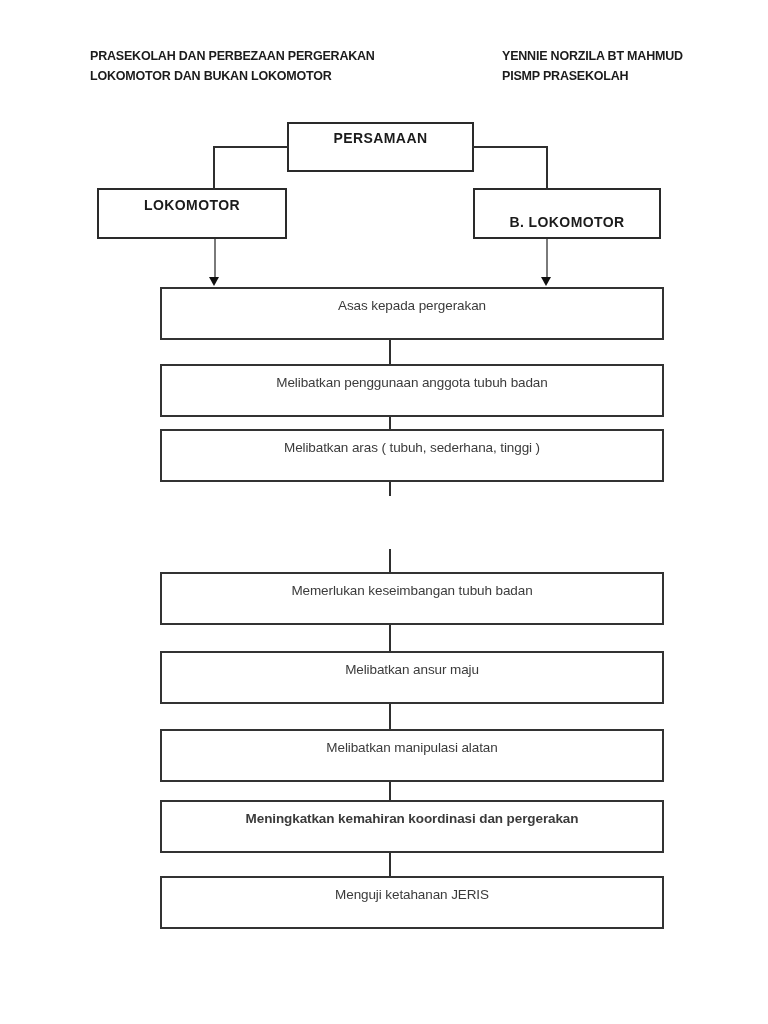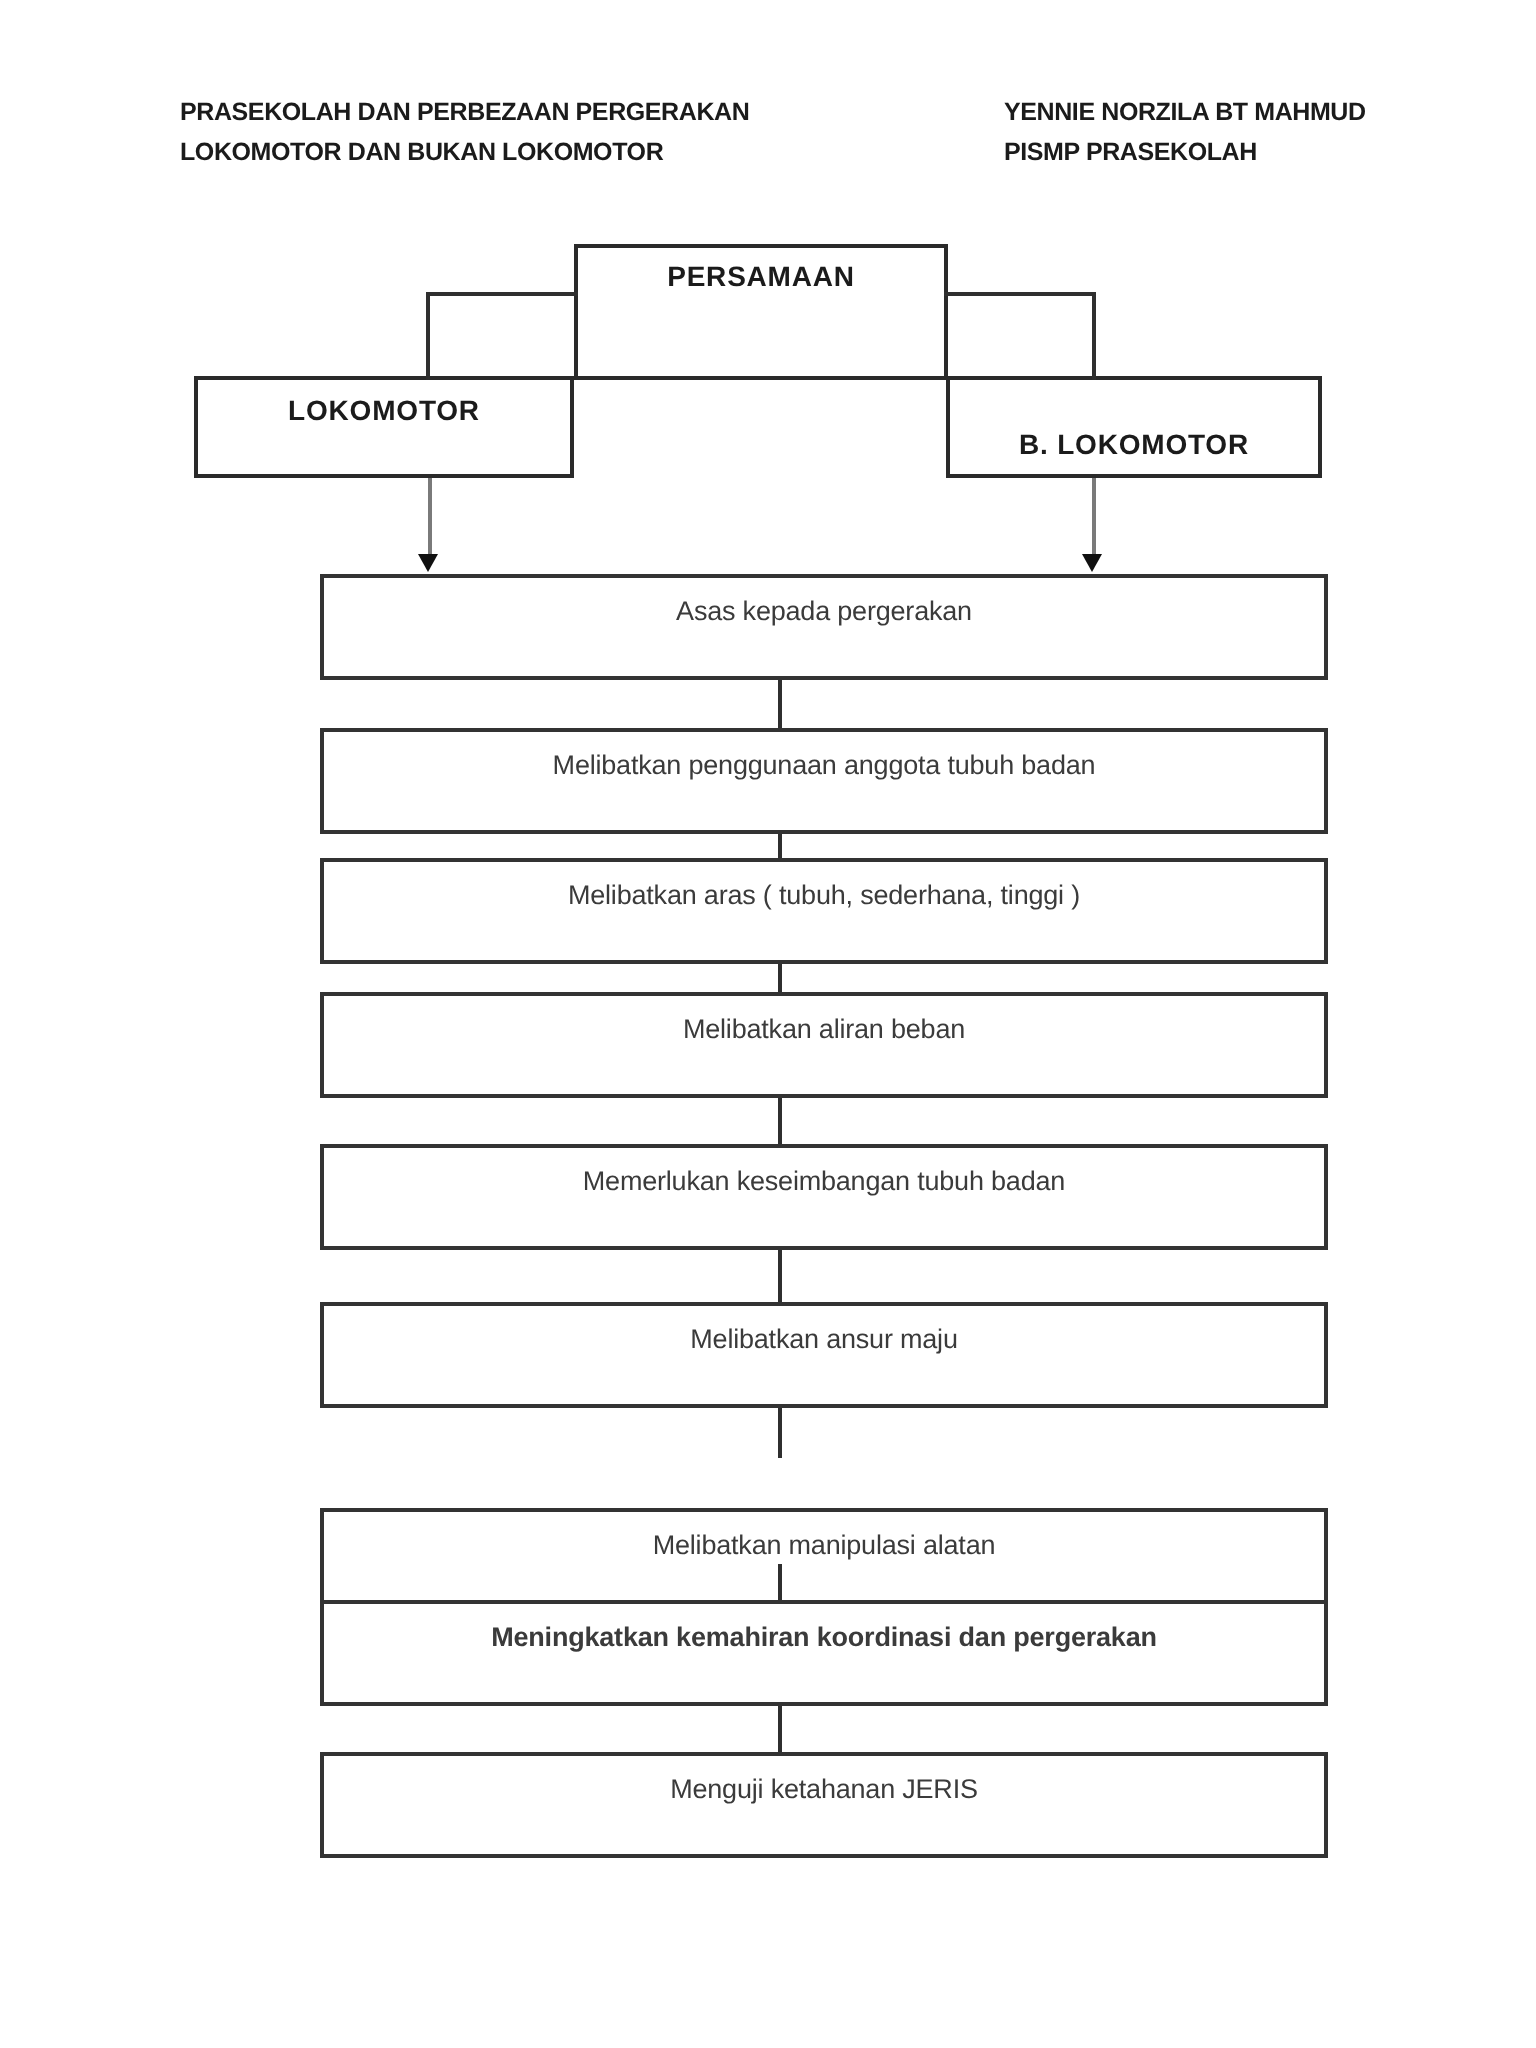--- a/index.html
+++ b/index.html
@@ -27,21 +27,21 @@
     position: absolute;
     border: 2px solid #2a2a2a;
     background: #ffffff;
     text-align: center;
     font-weight: bold;
     font-size: 14px;
     letter-spacing: 0.4px;
     color: #1b1b1b;
     padding-top: 6px;
   }
-  .tbox-root   { left: 287px; top: 122px; width: 187px; height: 68px; }
+  .tbox-root   { left: 287px; top: 122px; width: 187px; height: 50px; }
   .tbox-left   { left: 97px;  top: 188px; width: 190px; height: 51px; padding-top: 7px; }
   .tbox-right  { left: 473px; top: 188px; width: 188px; height: 51px; padding-top: 24px; }
   .ibox {
     position: absolute;
     left: 160px;
     width: 504px;
     height: 53px;
     border: 2px solid #333333;
     background: #ffffff;
     text-align: center;
@@ -96,30 +96,27 @@
 
   <div class="ibox" style="top:287px;">
     <span>Asas kepada pergerakan</span>
   </div>
   <div class="ibox" style="top:364px;">
     <span>Melibatkan penggunaan anggota tubuh badan</span>
   </div>
   <div class="ibox" style="top:429px;">
     <span>Melibatkan aras ( tubuh, sederhana, tinggi )</span>
   </div>
-  <div class="ibox" style="top:496px;">
-    <span>Melibatkan aliran beban</span>
-  </div>
   <div class="ibox" style="top:572px;">
     <span>Memerlukan keseimbangan tubuh badan</span>
   </div>
   <div class="ibox" style="top:651px;">
     <span>Melibatkan ansur maju</span>
   </div>
-  <div class="ibox" style="top:754px;">
+  <div class="ibox" style="top:729px;">
     <span>Melibatkan manipulasi alatan</span>
   </div>
   <div class="ibox" style="top:800px;font-weight:bold;">
     <span>Meningkatkan kemahiran koordinasi dan pergerakan</span>
   </div>
   <div class="ibox" style="top:876px;">
     <span>Menguji ketahanan JERIS</span>
   </div>
 
   <div class="cline" style="left:389px; top:340px; width:2px; height:24px;"></div>

